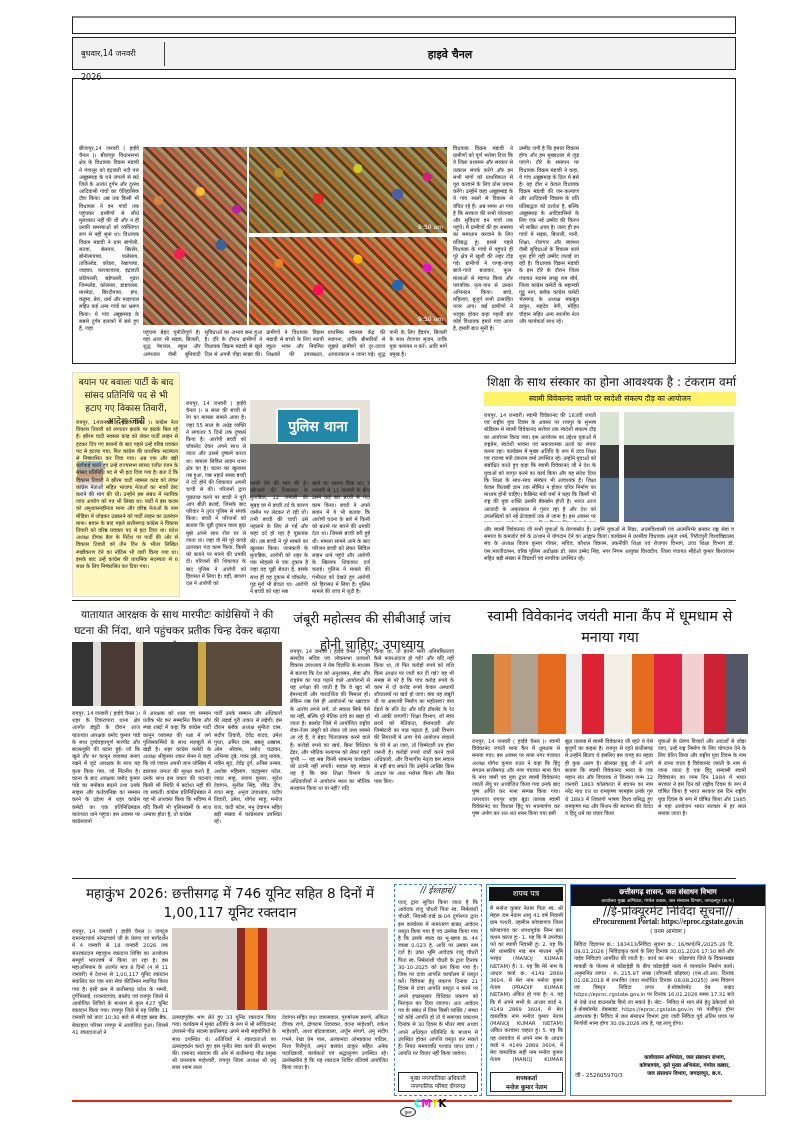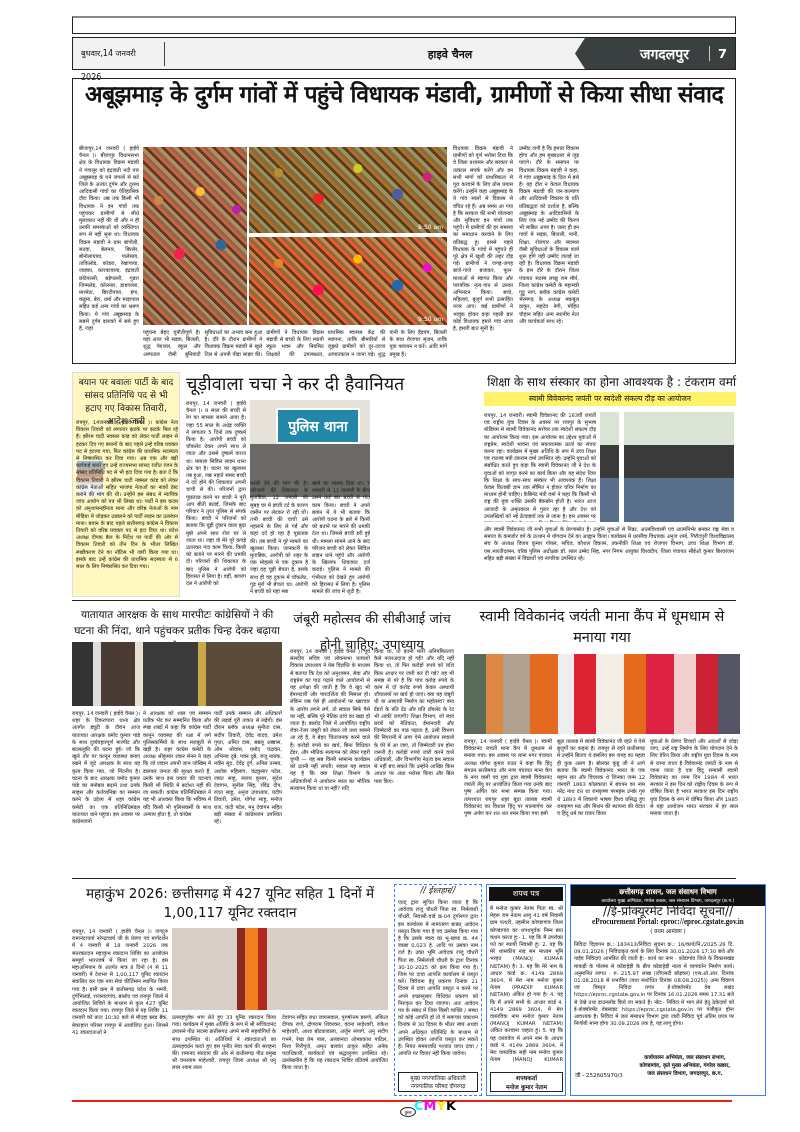--- a/index.html
+++ b/index.html
@@ -24,63 +24,57 @@
  radial-gradient(circle at 75% 55%,#369 0 5px,transparent 6px),
  radial-gradient(circle at 90% 35%,#b2a 0 4px,transparent 5px),
  repeating-linear-gradient(45deg,#8a6a4a 0 3px,#b48a60 3px 6px,#5a3e2a 6px 9px,#d06040 9px 12px);}
 .ts{position:absolute;right:4px;bottom:3px;color:#fff;font-size:6px}
 .box-y{background:#fff8c0}
 .h2{font-weight:normal;text-align:center;color:#111}
 .bar-y{background:#fff36a;text-align:center}
 .adbox{position:absolute;border:1px solid #3b82f6;overflow:hidden}
 .redline{position:absolute;left:0;top:1100px;width:660px;height:2px;background:#e21}
 .footer-pg{position:absolute;left:328px;top:1107px;width:16px;height:10px;border:1px solid #222;border-radius:50%;font-size:5px;text-align:center;line-height:9px}
-.cmyk{position:absolute;left:342px;top:1098px;font-size:13px;font-weight:bold}
+.cmyk{position:absolute;left:342px;top:1098px;font-size:10px;font-weight:bold}
 .police{background:linear-gradient(#e6e2da 0 45%,#6b6a66 45% 100%)}
 .police .sign{position:absolute;left:26px;top:8px;width:84px;height:36px;background:#28a;border:2px solid #fff;color:#fff;font-size:14px;font-weight:bold;text-align:center;line-height:32px}
 .divider{position:absolute;background:#222}
 </style>
 </head>
 <body>
 
 <div class="page">
   <div class="topbar"></div>
 
   <div class="header">
     <div class="hdr-date">बुधवार,14 जनवरी 2026</div>
     <div class="hdr-name">हाइवे चैनल</div>
-    <div class="hdr-city">
-      <span class="city">जगदलपुर</span>
-      <span class="pg">7</span>
-    </div>
   </div>
 
   <div class="main">
-    <div class="headline">अबूझमाड़ के दुर्गम गांवों में पहुंचे विधायक मंडावी, ग्रामीणों से किया सीधा संवाद</div>
     <div class="col" style="left:6px;top:66px;width:60px;height:216px">बीजापुर,14 जनवरी ( हाईवे चैनल )। बीजापुर विधानसभा क्षेत्र के विधायक विक्रम मंडावी ने गंगालूर को इंद्रावती नदी पार अबूझमाड़ के घने जंगलों से सटे जिले के अत्यंत दुर्गम और दुरस्थ आदिवासी गांवों का ऐतिहासिक दौरा किया। अब तक किसी भी विधायक ने इन गांवों तक पहुंचकर ग्रामीणों से सीधे मुलाकात नहीं की थी और न ही उनकी समस्याओं को व्यक्तिगत रूप से नहीं सुना था। विधायक विक्रम मंडावी ने ग्राम बांगोली, सतवा, बेलनार, बिरलेर, बोनोलायाया, पालेसाय, ताकिलोड, कोडरा, रेखापाया, जाइका, कारकावाया, इंद्रावती छोटेपल्ली, बड़ेपल्ली, गुडरा जिन्मलेड, कोलनार, डाडगल्ला, मारमेटा, बिरदीपाया, इंगा, कंडूमा, बेरा, धर्मा और माड़ापाल सहित कई अन्य गांवों का भ्रमण किया। ये गांव अबूझमाड़ के सबसे दुर्गम इलाकों में बसे हुए हैं, जहां</div>
     <div class="photo crowd" style="left:70px;top:68px;width:104px;height:178px"></div>
     <div class="photo crowd" style="left:176px;top:68px;width:198px;height:86px;filter:hue-rotate(20deg)">
       <span class="ts">9:50 am</span>
     </div>
     <div class="photo crowd" style="left:176px;top:158px;width:198px;height:88px;filter:saturate(1.4)">
       <span class="ts">9:50 am</span>
     </div>
     <div class="col" style="left:70px;top:250px;width:304px;height:32px;column-count:5;column-gap:4px">पहुंचना बेहद चुनौतीपूर्ण है। यहां आज भी सड़क, बिजली, शुद्ध पेयजल, स्कूल और अस्पताल जैसी बुनियादी सुविधाओं का अभाव बना हुआ है। दौरे के दौरान ग्रामीणों ने विधायक विक्रम मंडावी से खुले दिल से अपनी पीड़ा साझा की। ग्रामीणों ने विधायक विक्रम मंडावी से बच्चों के लिए स्थायी स्कूल भवन और नियमित शिक्षकों की उपलब्धता, प्राथमिक स्वास्थ्य केंद्र की स्थापना, ताकि बीमारियों से जूझते ग्रामीणों को दूर-दराज आपातकाल न जाना पड़े। शुद्ध पानी के लिए हैंडपंप, बिजली के साथ रोजगार सृजन, ताकि युवा पलायन न करें। आदि मांगें प्रमुख हैं।</div>
     <div class="col" style="left:380px;top:66px;width:60px;height:216px">विधायक विक्रम मंडावी ने ग्रामीणों को पूर्ण भरोसा दिया कि वे जिला प्रशासन और सरकार से तत्काल संपर्क करेंगे और इन सभी मांगों को प्राथमिकता से पूरा करवाने के लिए ठोस प्रयास करेंगे। उन्होंने कहा अबूझमाड़ के ये गांव सालों से विकास से वंचित रहे हैं। अब समय आ गया है कि सरकार की सभी योजनाएं और सुविधाएं इन गांवों तक पहुंचें। मैं ग्रामीणों की हर समस्या का समाधान करवाने के लिए प्रतिबद्ध हूं। इससे पहले विधायक के गांवों में पहुंचते ही पूरे क्षेत्र में खुशी की लहर दौड़ गई। ग्रामीणों ने जगह-जगह बाजे-गाजे बजाकर, फूल-मालाओं से स्वागत किया और पारंपरिक नृत्य-गान से उनका अभिनंदन किया। बच्चे, महिलाएं, बुजुर्ग सभी उत्साहित नजर आए। कई ग्रामीणों ने भावुक होकर कहा पहली बार कोई विधायक हमारे गांव आया है, हमारी बात सुनी है।</div>
     <div class="col" style="left:446px;top:66px;width:60px;height:216px">उम्मीद जगी है कि हमारा विकास होगा और हम मुख्यधारा से जुड़ पाएंगे। दौरे के समापन पर विधायक विक्रम मंडावी ने कहा, ये गांव अबूझमाड़ के दिल में बसे हैं। यह दौरा न केवल विधायक विक्रम मंडावी की जन-कल्याण और आदिवासी विकास के प्रति प्रतिबद्धता को दर्शाता है, बल्कि अबूझमाड़ के आदिवासियों के लिए एक नई उम्मीद की किरण भी साबित आया है। जल्द ही इन गांवों में सड़क, बिजली, पानी, शिक्षा, रोजगार और स्वास्थ्य जैसी सुविधाओं के विकास कार्य शुरू होंगे यही उम्मीद जताई जा रही है। विधायक विक्रम मंडावी के इस दौरे के दौरान जिला पंचायत सदस्य लच्छू राम मौर्य, जिला कांग्रेस कमेटी के महामंत्री गुड्डू नाग, ब्लॉक कांग्रेस कमेटी भैरमगढ़ के अध्यक्ष मकबूल ठाकुर, सहदेव नेगी, मोहित चौहान सहित अन्य स्थानीय नेता और कार्यकर्ता साथ रहे।</div>
   </div>
 
   <div class="box-y" style="position:absolute;left:0;top:372px;width:108px;height:225px;border:1px solid #ddd">
     <div class="h2" style="font-size:9px;line-height:13px;padding:3px 2px">बयान पर बवालः पार्टी के बाद सांसद प्रतिनिधि पद से भी हटाए गए विकास तिवारी, आदेश जारी</div>
     <div class="photo" style="left:4px;top:88px;width:26px;height:36px;background:linear-gradient(#9cc0d8,#c8a080 40%,#f4f4f4 70%)"></div>
     <div class="col" style="left:3px;top:46px;width:102px;height:176px">रायपुर, 14जनवरी ( हाईवे चैनल )। कांग्रेस नेता विकास तिवारी को लगातार झटके पर झटके मिल रहे हैं। झीरम घाटी नक्सल कांड को लेकर पार्टी लाइन से हटकर दिए गए बयानों के बाद पहले उन्हें वरिष्ठ प्रवक्ता पद से हटाया गया, फिर कांग्रेस की प्राथमिक सदस्यता से निष्कासित कर दिया गया। अब एक और बड़ी कार्रवाई करते हुए उन्हें राज्यसभा सांसद रंजीत रंजन के सांसद प्रतिनिधि पद से भी हटा दिया गया है। बता दें कि विकास तिवारी ने झीरम घाटी नक्सल कांड को लेकर कांग्रेस नेताओं सहित भाजपा नेताओं का नार्को टेस्ट कराने की मांग की थी। उन्होंने इस संबंध में न्यायिक जांच आयोग को पत्र भी लिखा था। पार्टी ने इस कदम को अनुशासनहीनता माना और वरिष्ठ नेताओं के नाम मीडिया में जोड़कर उछालने को पार्टी लाइन का उल्लंघन माना। बयान के बाद पहले छत्तीसगढ़ कांग्रेस ने विकास तिवारी को वरिष्ठ प्रवक्ता पद से हटा दिया था। प्रदेश अध्यक्ष दीपक बैज के निर्देश पर पार्टी की ओर से विकास तिवारी को तीन दिन के भीतर लिखित स्पष्टीकरण देने का नोटिस भी जारी किया गया था। इसके बाद उन्हें कांग्रेस की प्राथमिक सदस्यता से 6 साल के लिए निष्कासित कर दिया गया।</div>
   </div>
 
   <div style="position:absolute;left:114px;top:372px;width:296px;height:225px">
-    <div class="h2" style="font-size:18px;line-height:24px;text-align:left">चूड़ीवाला चचा ने कर दी हैवानियत</div>
     <div class="col" style="left:0;top:28px;width:60px;height:196px">रायपुर, 14 जनवरी ( हाईवे चैनल )। 9 साल की बच्ची से रेप का मामला सामने आया है। जहां 55 साल के अधेड़ व्यक्ति ने लगातार 5 दिनों तक दुष्कर्म किया है। आरोपी बच्ची को चॉकलेट देकर अपने साथ ले जाता और उससे दुष्कर्म करता था। मामला सिविल लाइन थाना क्षेत्र का है। घटना का खुलासा तब हुआ, जब नहाते समय बच्ची ने दर्द होने की शिकायत अपनी चाची से की। परिजनों द्वारा पूछताछ करने पर बच्ची ने पूरी आप बीती बताई, जिसके बाद परिवार ने तुरंत पुलिस से संपर्क किया। बच्ची ने परिजनों को बताया कि चूड़ी दुकान वाला बुढ़ा मुझे अपने साथ रोज घर ले जाता था। जहां वो मेरे पूरे कपड़े उतारकर गंदा काम किया, किसी को बताने पर मारने की धमकी दी। परिजनों की शिकायत के बाद पुलिस ने आरोपी को हिरासत में लिया है। वहीं, बजरंग दल ने आरोपी को</div>
     <div class="photo police" style="left:64px;top:28px;width:120px;height:97px">
       <div class="sign">पुलिस थाना</div>
     </div>
     <div class="col" style="left:64px;top:108px;width:58px;height:116px">फांसी देने की मांग की है। परिजनों की शिकायत के मुताबिक, 12 जनवरी की सुबह घर में बच्ची दर्द के कारण जमीन पर लेटकर रो रही थी। तभी बच्ची की चाची उसे नहलाने के लिए ले गईं और कहां दर्द हो रहा है पूछताछ की। तब बच्ची ने पूरे मामले का खुलासा किया। जानकारी के मुताबिक, आरोपी को शहर के एक मोहल्ले में एक दुकान है जहां वह चूड़ी बेचता है, इसके साथ ही वह दुकान में चॉकलेट, गुड़ मुर्रा भी बेचता था। आरोपी ने बच्ची को यहां सब</div>
     <div class="col" style="left:126px;top:108px;width:58px;height:116px">खाने का लालच दिया था। 7 जनवरी से 11 जनवरी के बीच उसने कई बार बच्ची से गंदा काम किया। बच्ची ने अपने बयान में ये भी बताया कि आरोपी घटना के बारे में किसी को बताने पर मारने की धमकी देता था। जिससे बच्ची डरी हुई थी। मामला सामने आने के बाद परिजन बच्ची को लेकर सिविल लाइन थाने पहुंचे और आरोपी के खिलाफ शिकायत दर्ज कराई। पुलिस ने मामले की गंभीरता को देखते हुए आरोपी को हिरासत में लिया है। पुलिस मामले की जांच में जुटी है।</div>
   </div>
 
   <div style="position:absolute;left:412px;top:372px;width:252px;height:225px">
     <div class="h2" style="font-size:12px;line-height:20px;text-align:right">शिक्षा के साथ संस्कार का होना आवश्यक है : टंकराम वर्मा</div>
@@ -101,32 +95,32 @@
     <div class="col" style="left:71px;top:104px;width:68px;height:164px">ने आरक्षक को शाल एवं सम्मान प्रतीक भेंट कर सम्मानित किया और स्पष्ट शब्दों में कहा कि कांग्रेस पार्टी कानून व्यवस्था की रक्षा में लगे पुलिसकर्मियों के साथ मजबूती से खड़ी है। शहर कांग्रेस कमेटी के अध्यक्ष श्रीकुमार शंकर मेनन ने कहा कि जो जवान अपनी जान जोखिम में डालकर जनता की सुरक्षा करते हैं, उनके साथ इस प्रकार की घटनाएं किसी भी स्थिति में बर्दाश्त नहीं की जा सकतीं। कांग्रेस प्रतिनिधिमंडल ने यह भी आश्वस्त किया कि भविष्य में यदि किसी भी पुलिसकर्मी के साथ अन्याय होता है, तो कांग्रेस</div>
     <div class="col" style="left:142px;top:104px;width:68px;height:164px">पार्टी उनके सम्मान और अधिकारों की लड़ाई पूरी ताकत से लड़ेगी। इस दौरान ब्लॉक अध्यक्ष सुनीता दास, संदीप तिवारी, देवेंद्र यादव, उमेश गुप्ता, अमित दास, बबलू अब्बास, ओम श्रीवास, प्रमोद चंद्राकर, अभिनव दुबे, पवन दुबे, राजू नायक, नवीन सूद, देवेंद्र दुर्ग, अनिल तन्मय, अशोक महिलांग, चंद्रकुमार पटेल, जयंत साहू, संजय कुमार, सुदेश देवांगन, सुनील सिंह, रविंद्र दीप, रजत साहू, अनुज उपाध्याय, प्रदीप तिवारी, उमेश, योगेश साहू, मनोज राज, कंदी पटेल, मनु देवांगन सहित बड़ी संख्या में कांग्रेसजन उपस्थित रहे।</div>
   </div>
 
   <div style="position:absolute;left:218px;top:606px;width:164px;height:268px">
     <div class="h2" style="font-size:13px;line-height:26px">जंबूरी महोत्सव की सीबीआई जांच होनी चाहिए: उपाध्याय</div>
     <div class="col" style="left:0;top:42px;width:80px;height:226px">रायपुर, 14 जनवरी ( हाईवे चैनल )। पूर्व संसदीय सचिव एवं लोकसभा प्रत्याशी विकास उपाध्याय ने प्रेस विज्ञप्ति के माध्यम से बताया कि देश को अनुशासन, सेवा और राष्ट्रप्रेम का पाठ पढ़ाने वाले आयोजनों से यह अपेक्षा की जाती है कि वे खुद भी ईमानदारी और पारदर्शिता की मिसाल हों। लेकिन जब ऐसे ही आयोजनों पर भ्रष्टाचार के आरोप लगने लगें, तो सवाल सिर्फ पैसे का नहीं, बल्कि पूरे नैतिक ढांचे का खड़ा हो जाता है। बालोद जिले में आयोजित राष्ट्रीय रोवर-रेंजर जंबूरी को लेकर जो तथ्य सामने आ रहे हैं, वे बेहद चिंताजनक करने वाले हैं। करोड़ों रुपये का खर्च, बिना विधिवत टेंडर, और भौतिक सत्यापन को लेकर गहरी चुप्पी — यह सब किसी सामान्य कार्यक्रम को उतनी नहीं लगती। सवाल यह सवाल यह है कि क्या शिक्षा विभाग के अधिकारियों ने आयोजन स्थल का भौतिक सत्यापन किया था या नहीं? यदि</div>
     <div class="col" style="left:84px;top:42px;width:80px;height:226px">किया था, तो इतनी भारी अनियमितताएं कैसे नजरअंदाज हो गईं? और यदि नहीं किया था, तो फिर करोड़ों रुपये को राशि किस आधार पर जारी कर दी गई? यह भी समझ से परे है कि पांच करोड़ रुपये के काम में दो करोड़ रुपये केवल अस्थायी शौचालयों पर खर्च हो जाएं। क्या यह जंबूरी थी या अस्थायी निर्माण का महोत्सव? क्या टेंडरों के प्रति टेंट और प्रति टॉयलेट के रेट भी आंकी जाएगी? शिक्षा विभाग, जो स्वयं छात्रों को नैतिकता, ईमानदारी और जिम्मेदारी का पाठ पढ़ाता है, उसी विभाग की निगरानी में अगर ऐसे आयोजन सवालों के घेरे में आ जाएं, तो जिम्मेदारी तय होना जरूरी है। करोड़ों रुपये जारी करने वाले अधिकारी, और विभागीय नेतृत्व इस सवाल से नहीं बच सकते कि उन्होंने आखिर किस आधार पर अंधा भरोसा किया और बिल पास किए।</div>
   </div>
 
-  <div style="position:absolute;left:392px;top:606px;width:276px;height:268px">
+  <div style="position:absolute;left:400px;top:606px;width:276px;height:268px">
     <div class="h2" style="font-size:14.5px;line-height:21px">स्वामी विवेकानंद जयंती माना कैंप में धूमधाम से मनाया गया</div>
     <div class="photo" style="left:0;top:48px;width:276px;height:80px;background:linear-gradient(90deg,#5a6a5a 0 8%,#d84 8% 14%,#b0a090 14% 24%,#e46a20 24% 34%,#eee 34% 40%,#d23 40% 48%,#f3efe6 48% 58%,#e56a1c 58% 66%,#d24 66% 76%,#f2d0d0 76% 84%,#c23 84% 92%,#556 92% 100%)"></div>
     <div class="col" style="left:0;top:132px;width:88px;height:136px">रायपुर, 14 जनवरी ( हाईवे चैनल )। स्वामी विवेकानंद जयंती माना कैंप में धूमधाम से मनाया गया। इस अवसर पर माना नगर पंचायत अध्यक्ष योगेश कुमार राउत ने कहा कि हिंदू संगठन छत्तीसगढ़ और नगर पंचायत माना कैंप के नगर वासी एवं युवा द्वारा स्वामी विवेकानंद जयंती लैंपू पर आयोजित किया गया उनके बाद पुष्प अर्पित कर सभा सम्पन्न किया गया। तत्पश्चात रायपुर शहर बूढ़ा तालाब स्वामी विवेकानंद का विशाल हिंदू पर माल्यार्पण कर पुष्प अर्पण कर शत-शत नमन किया गया इसी</div>
     <div class="col" style="left:93px;top:132px;width:88px;height:136px">बूढ़ा तालाब में स्वामी विवेकानंद जी रहते थे ऐसे बुजुर्गों का कहना है। रायपुर से रहते छत्तीसगढ़ में उन्होंने बिताए थे इसलिए इस जगह का महत्व ही कुछ अलग है। बोलका कुंडू जी ने आगे बताया कि स्वामी विवेकानंद भारत के एक महान संत और विचारक थे जिनका जन्म 12 जनवरी 1863 कोलकाता में बचपन का नाम नरेंद्र नाथ दत्त था रामकृष्ण परमहंस उनके गुरु थे 1893 में शिकागो भाषण विश्व प्रसिद्ध हुए रामकृष्ण मठ और मिशन की स्थापना की वेदांत व हिंदू धर्म का प्रचार किया</div>
     <div class="col" style="left:186px;top:132px;width:88px;height:136px">युवाओं के प्रेरणा विचारों और आदर्शों से जोड़ा जाए, उन्हें राष्ट्र निर्माण के लिए योगदान देने के लिए प्रेरित किया और राष्ट्रीय युवा दिवस के नाम से जाना जाता है विवेकानंद जयंती के नाम से जाना जाता है एक हिंदू सन्यासी स्वामी विवेकानंद का जन्म दिन 1984 में भारत सरकार ने इस दिन को राष्ट्रीय दिवस के रूप में घोषित किया है भारत सरकार इस दिन राष्ट्रीय युवा दिवस के रूप में घोषित किया और 1985 से यहां आयोजन भारत सरकार में हर साल मनाया जाता है।</div>
   </div>
 
   <div class="divider" style="left:0;top:878px;width:664px;height:1px"></div>
 
   <div style="position:absolute;left:0;top:884px;width:316px;height:214px">
-    <div class="h2" style="font-size:13.5px;line-height:19px">महाकुंभ 2026: छत्तीसगढ़ में 427 यूनिट सहित 1 दिनों में 1,00,117 यूनिट रक्तदान</div>
+    <div class="h2" style="font-size:13.5px;line-height:19px">महाकुंभ 2026: छत्तीसगढ़ में 746 यूनिट सहित 8 दिनों में 1,00,117 यूनिट रक्तदान</div>
     <div class="col" style="left:0;top:44px;width:96px;height:170px">रायपुर, 14 जनवरी ( हाईवे चैनल )। जगद्गुरु रामानंदाचार्य नरेन्द्राचार्य जी के प्रेरणा एवं मार्गदर्शन में 4 जनवरी से 18 जनवरी 2026 तक संतरक्तदान महाकुंभ रक्तदान शिविर का आयोजन सम्पूर्ण भारतवर्ष में किया जा रहा है। इस महाअभियान के अंतर्गत मात्र 8 दिनों (4 से 11 जनवरी) में देशभर से 1,00,117 यूनिट रक्तदान संकलित कर एक नया सेवा कीर्तिमान स्थापित किया गया है। इसी क्रम में छत्तीसगढ़ प्रदेश के भमरी, दुर्गभिलाई, राजनांदगांव, बालोद एवं रायपुर जिलों में आयोजित शिविरों के माध्यम से कुल 427 यूनिट रक्तदान किया गया। रायपुर जिले में यह शिविर 11 जनवरी को प्रातः 10:30 बजे से मौदहा ब्लड बैंक, मेकाहारा परिसर रायपुर में आयोजित हुआ। जिसमें 41 रक्तदाताओं ने</div>
     <div class="photo" style="left:100px;top:44px;width:216px;height:82px;background:linear-gradient(90deg,#d8d0c8 0 30%,#8a2a20 30% 34%,#f08020 34% 40%,#b02a20 40% 44%,#d8d0c8 44% 100%),#ccc"></div>
     <div class="col" style="left:100px;top:130px;width:104px;height:84px">उत्साहपूर्वक भाग लेते हुए 33 यूनिट रक्तदान किया गया। कार्यक्रम में मुख्य अतिथि के रूप में श्री सच्चिदानंद उपासने पीठ सदस्य छत्तीसगढ़ अपने सभी सहयोगियों के साथ उपस्थित थे। अतिथियों ने रक्तदाताओं का उत्साहवर्धन करते हुए इस पुनीत सेवा कार्य की सराहना की। रामानंद संप्रदाय की ओर से छत्तीसगढ़ पीठ प्रमुख श्री घनश्याम माहेश्वरी, रायपुर जिला अध्यक्ष श्री धनु लाल श्याम लाल</div>
     <div class="col" style="left:210px;top:130px;width:106px;height:84px">देवांगन सहित राधा जायसवाल, पुरुषोत्तम डरूणे, अंकिता दीपक राणे, द्रोणराम शिवरकर, वंदना माहेश्वरी, राकेश माहेश्वरी, आशा बोटकावाला, अर्जुन संपागे, अनु संदीप गभने, रेखा प्रेम पाल, अलकनंदा ओमप्रकाश पाटिल, निशा गिरीपुंजे, अमृत बलवंत ठाकुर सहित अनेक पदाधिकारी, कार्यकर्ता एवं श्रद्धालुगण उपस्थित रहे। उल्लेखनीय है कि यह रक्तदान शिविर प्रतिवर्ष आयोजित किया जाता है।</div>
   </div>
 
   <div class="adbox" style="left:322px;top:884px;width:88px;height:212px;border-style:dashed">
     <div class="h2" style="font-size:8px;line-height:12px;font-style:italic">// ईश्तहार//</div>
     <div class="col" style="left:3px;top:14px;width:80px;height:166px">एतद् द्वारा सूचित किया जाता है कि आवेदक राजू चौधरी पिता स्व. निर्मलांशी चौधरी, निवासी-वार्ड क्र-04 दुर्गानगर द्वारा इस कार्यालय में नामांतरण बाबत् आवेदन प्रस्तुत किया गया है एवं उल्लेख किया गया है कि उसके स्वत्व का भू-खण्ड क्र. 44 रकबा 0.023 हे. आदि पर उसका नाम दर्ज है। उक्त भूमि आवेदक राजू चौधरी पिता स्व. निर्मलांशी चौधरी के द्वारा दिनांक 30-10-2025 को क्रय किया गया है। जिस पर दावा आपत्ति कार्यालय में प्रस्तुत करें। विवेचना हेतु प्रकरण दिनांक 21 दिवस में दावा आपत्ति प्रस्तुत न करने पर अपने इच्छानुसार विधिवत प्रकरण को निराकृत कर दिया जाएगा। अतः आवेदन पत्र के संबंध में जिस किसी व्यक्ति / संस्था को कोई आपत्ति हो तो वे समाचार प्रकाशन दिनांक से 30 दिवस के भीतर स्वयं अथवा अपने अधिकृत प्रतिनिधि के माध्यम से उपस्थित होकर आपत्ति प्रस्तुत कर सकते हैं। नियत समयावधि पश्चात प्राप्त दावा / आपत्ति पर विचार नहीं किया जावेगा।</div>
     <div class="h2" style="position:absolute;left:3px;bottom:3px;width:80px;font-size:5.5px;line-height:8px;border:1px solid #222;padding:1px">मुख्य नगरपालिका अधिकारी नगरपालिक परिषद दोंगरगढ़</div>
@@ -140,21 +134,21 @@
       <div style="font-size:6px;line-height:9px;font-weight:bold">मनोज कुमार नेताम</div>
     </div>
   </div>
 
   <div class="adbox" style="left:498px;top:884px;width:196px;height:212px">
     <div style="background:#111;color:#fff;text-align:center;padding:2px 0">
       <div style="font-size:7px;line-height:10px;font-weight:bold">छत्तीसगढ़ शासन, जल संसाधन विभाग</div>
       <div style="font-size:4.6px;line-height:7px">कार्यालय मुख्य अभियंता, गंगरेल कछार, जल संसाधन विभाग, जगदलपुर (छ.ग.)</div>
     </div>
     <div class="h2" style="font-size:12px;line-height:11px">//ई-प्रोक्यूरमेंट निविदा सूचना//</div>
-    <div style="font-family:'Liberation Serif',serif;font-size:7.2px;font-weight:bold;text-align:center;line-height:10px">eProcurement Portal: eproc://eproc.cgstate.gov.in</div>
+    <div style="font-family:'Liberation Serif',serif;font-size:7.2px;font-weight:bold;text-align:center;line-height:10px">eProcurement Portal: https://eproc.cgstate.gov.in</div>
     <div style="font-size:5.5px;text-align:center;line-height:8px">( प्रथम आमंत्रण )</div>
     <div class="col" style="left:3px;top:56px;width:160px;height:108px">निविदा विज्ञापन क्र.: 183413/निविदा सूचना क्र.: 16/कार्य/नि./2025-26 दि. 09.01.2026 | निविदाकृत कार्य के लिए दिनांक 30.01.2026 17:30 बजे और पाईव निविदाएं आमंत्रित की जाती है:- कार्य का नाम - कोंडागांव जिले के विकासखंड माकड़ी के पोलमा से कोंडाहेड़ी के बीच कोडाहेड़ी नाला में व्यपवर्तन निर्माण कार्य। अनुमानित लागत - रु. 215.97 लाख (जीएसटी छोड़कर) (एस.ओ.आर. दिनांक 01.08.2018 से प्रभावित (यथा संशोधित दिनांक 08.08.2025)) अन्य विवरण एवं विस्तृत निविदा प्रपत्र ई-प्रोक्योरमेंट वेब साइट https://eproc.cgstate.gov.in पर दिनांक 16.01.2026 समय 17.31 बजे से देखे तथा डाउनलोड किये जा सकते हैं। नोट:- निविदा में भाग लेने हेतु ठेकेदारों को ई-प्रोक्योरमेंट वेबसाइट https://eproc.cgstate.gov.in पर पंजीकृत होना आवश्यक है। निविदा में जल संसाधन विभाग द्वारा जारी निविदा पूर्व अंतिम प्रपत्र पर निर्णायी मान्य होगा 30.09.2026 तक है, यह लागू होगा।</div>
     <div style="position:absolute;left:66px;top:168px;width:96px;font-size:5.3px;line-height:8px;text-align:center;font-weight:bold">कार्यपालन अभियंता, जल संसाधन संभाग, कोण्डागांव, कृते मुख्य अभियंता, गंगरेल कछार, जल संसाधन विभाग, जगदलपुर, छ.ग.</div>
     <div style="position:absolute;left:4px;top:186px;font-size:5.5px">जी - 252605970/3</div>
   </div>
 
   <div class="redline"></div>
   <div class="footer-pg">कुल</div>
   <div class="cmyk">
     <span style="color:#0ff">C</span><span style="color:#f0f">M</span><span style="color:#ee0">Y</span><span style="color:#000">K</span>

